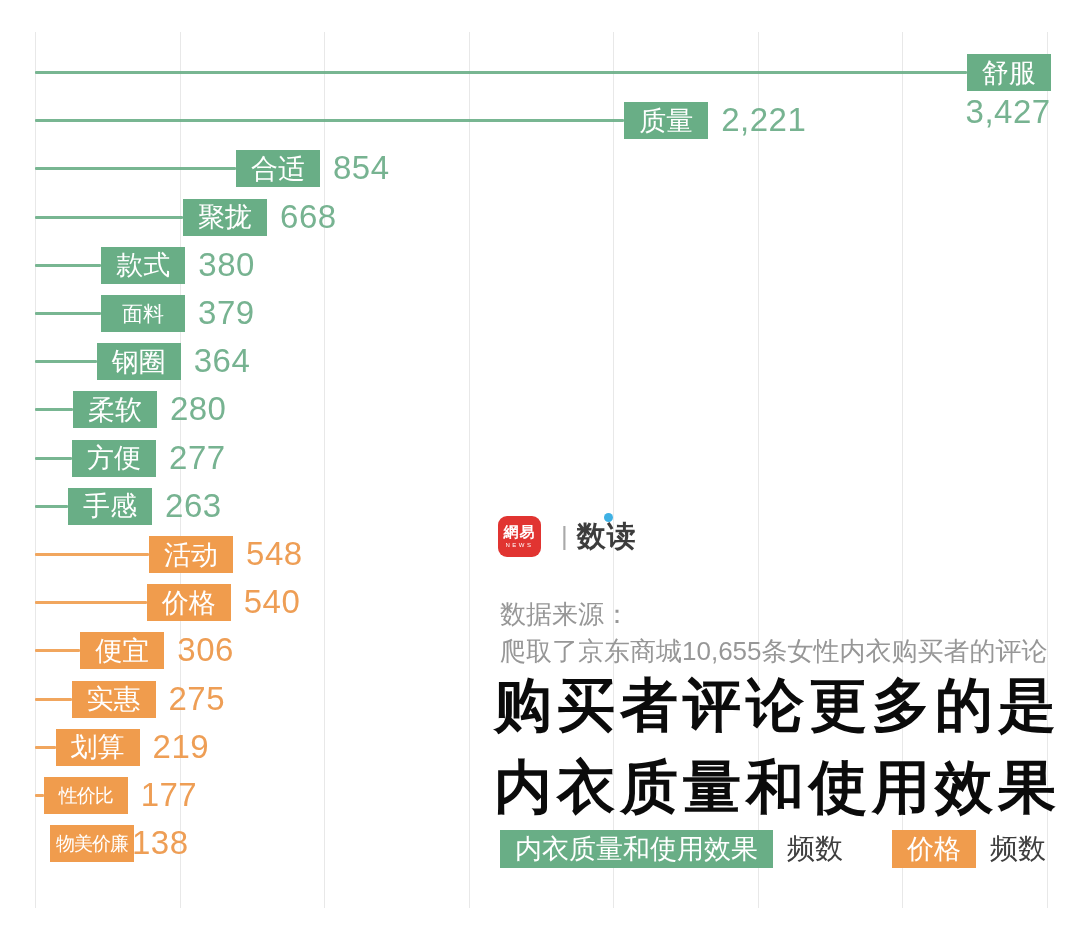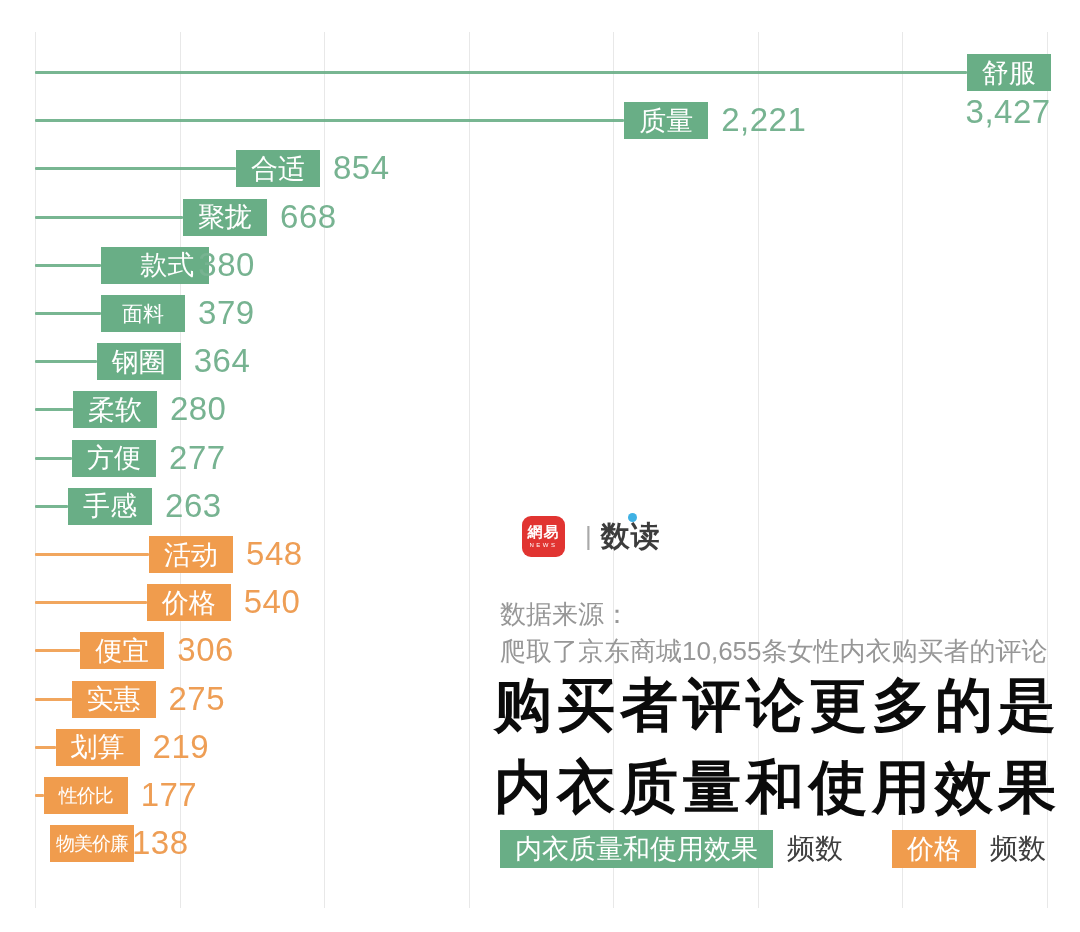--- a/index.html
+++ b/index.html
@@ -13,21 +13,21 @@
   .bar-line{position:absolute;height:3px;border-radius:1px;}
   .bar-label-box{
     position:absolute;width:84px;height:37px;display:flex;
     align-items:center;justify-content:center;color:#ffffff;
     white-space:nowrap;overflow:hidden;
   }
   .bar-value{
     position:absolute;height:38px;line-height:38px;font-size:33px;
     white-space:nowrap;letter-spacing:0.5px;
   }
-  .logo{position:absolute;left:498px;top:516px;display:flex;align-items:center;margin-left:24px;}
+  .logo{position:absolute;left:498px;top:516px;display:flex;align-items:center;}
   .logo-icon{
     width:43px;height:41px;border-radius:9px;background:#e13431;
     display:flex;flex-direction:column;align-items:center;justify-content:center;
     color:#ffffff;flex:0 0 auto;
   }
   .logo-icon .cn{font-size:15px;font-weight:bold;letter-spacing:1px;line-height:16px;}
   .logo-icon .en{font-size:6px;letter-spacing:2.5px;line-height:7px;margin-top:2px;}
   .brand-row{display:flex;align-items:center;margin-left:11px;}
   .brand-name{font-size:29px;color:#3c3c3c;font-weight:bold;letter-spacing:1px;}
   .brand-sep{font-size:26px;color:#a9a9a9;margin:0 9px;font-weight:normal;}
@@ -79,21 +79,21 @@
         <div class="bar-label-box" style="left: 235.936px; top: 150.4px; background: rgb(105, 174, 134); font-size: 27px;">合适</div>
         <div class="bar-value" style="color: rgb(119, 179, 145); left: 332.936px; top: 149.4px;">854</div>
       </div>
       <div>
         <div class="bar-line" style="left: 35px; top: 215.6px; width: 148.112px; background: rgb(105, 174, 134); opacity: 0.9;"></div>
         <div class="bar-label-box" style="left: 183.112px; top: 198.6px; background: rgb(105, 174, 134); font-size: 27px;">聚拢</div>
         <div class="bar-value" style="color: rgb(119, 179, 145); left: 280.112px; top: 197.6px;">668</div>
       </div>
       <div>
         <div class="bar-line" style="left: 35px; top: 263.8px; width: 66.32px; background: rgb(105, 174, 134); opacity: 0.9;"></div>
-        <div class="bar-label-box" style="left: 101.32px; top: 246.8px; background: rgb(105, 174, 134); font-size: 27px; padding-left: 24px;">款式</div>
+        <div class="bar-label-box" style="left: 101.32px; top: 246.8px; background: rgb(105, 174, 134); font-size: 27px;">款式</div>
         <div class="bar-value" style="color: rgb(119, 179, 145); left: 198.32px; top: 245.8px;">380</div>
       </div>
       <div>
         <div class="bar-line" style="left: 35px; top: 312px; width: 66.036px; background: rgb(105, 174, 134); opacity: 0.9;"></div>
         <div class="bar-label-box" style="left: 101.036px; top: 295px; background: rgb(105, 174, 134); font-size: 21px;">面料</div>
         <div class="bar-value" style="color: rgb(119, 179, 145); left: 198.036px; top: 294px;">379</div>
       </div>
       <div>
         <div class="bar-line" style="left: 35px; top: 360.2px; width: 61.776px; background: rgb(105, 174, 134); opacity: 0.9;"></div>
         <div class="bar-label-box" style="left: 96.776px; top: 343.2px; background: rgb(105, 174, 134); font-size: 27px;">钢圈</div>

